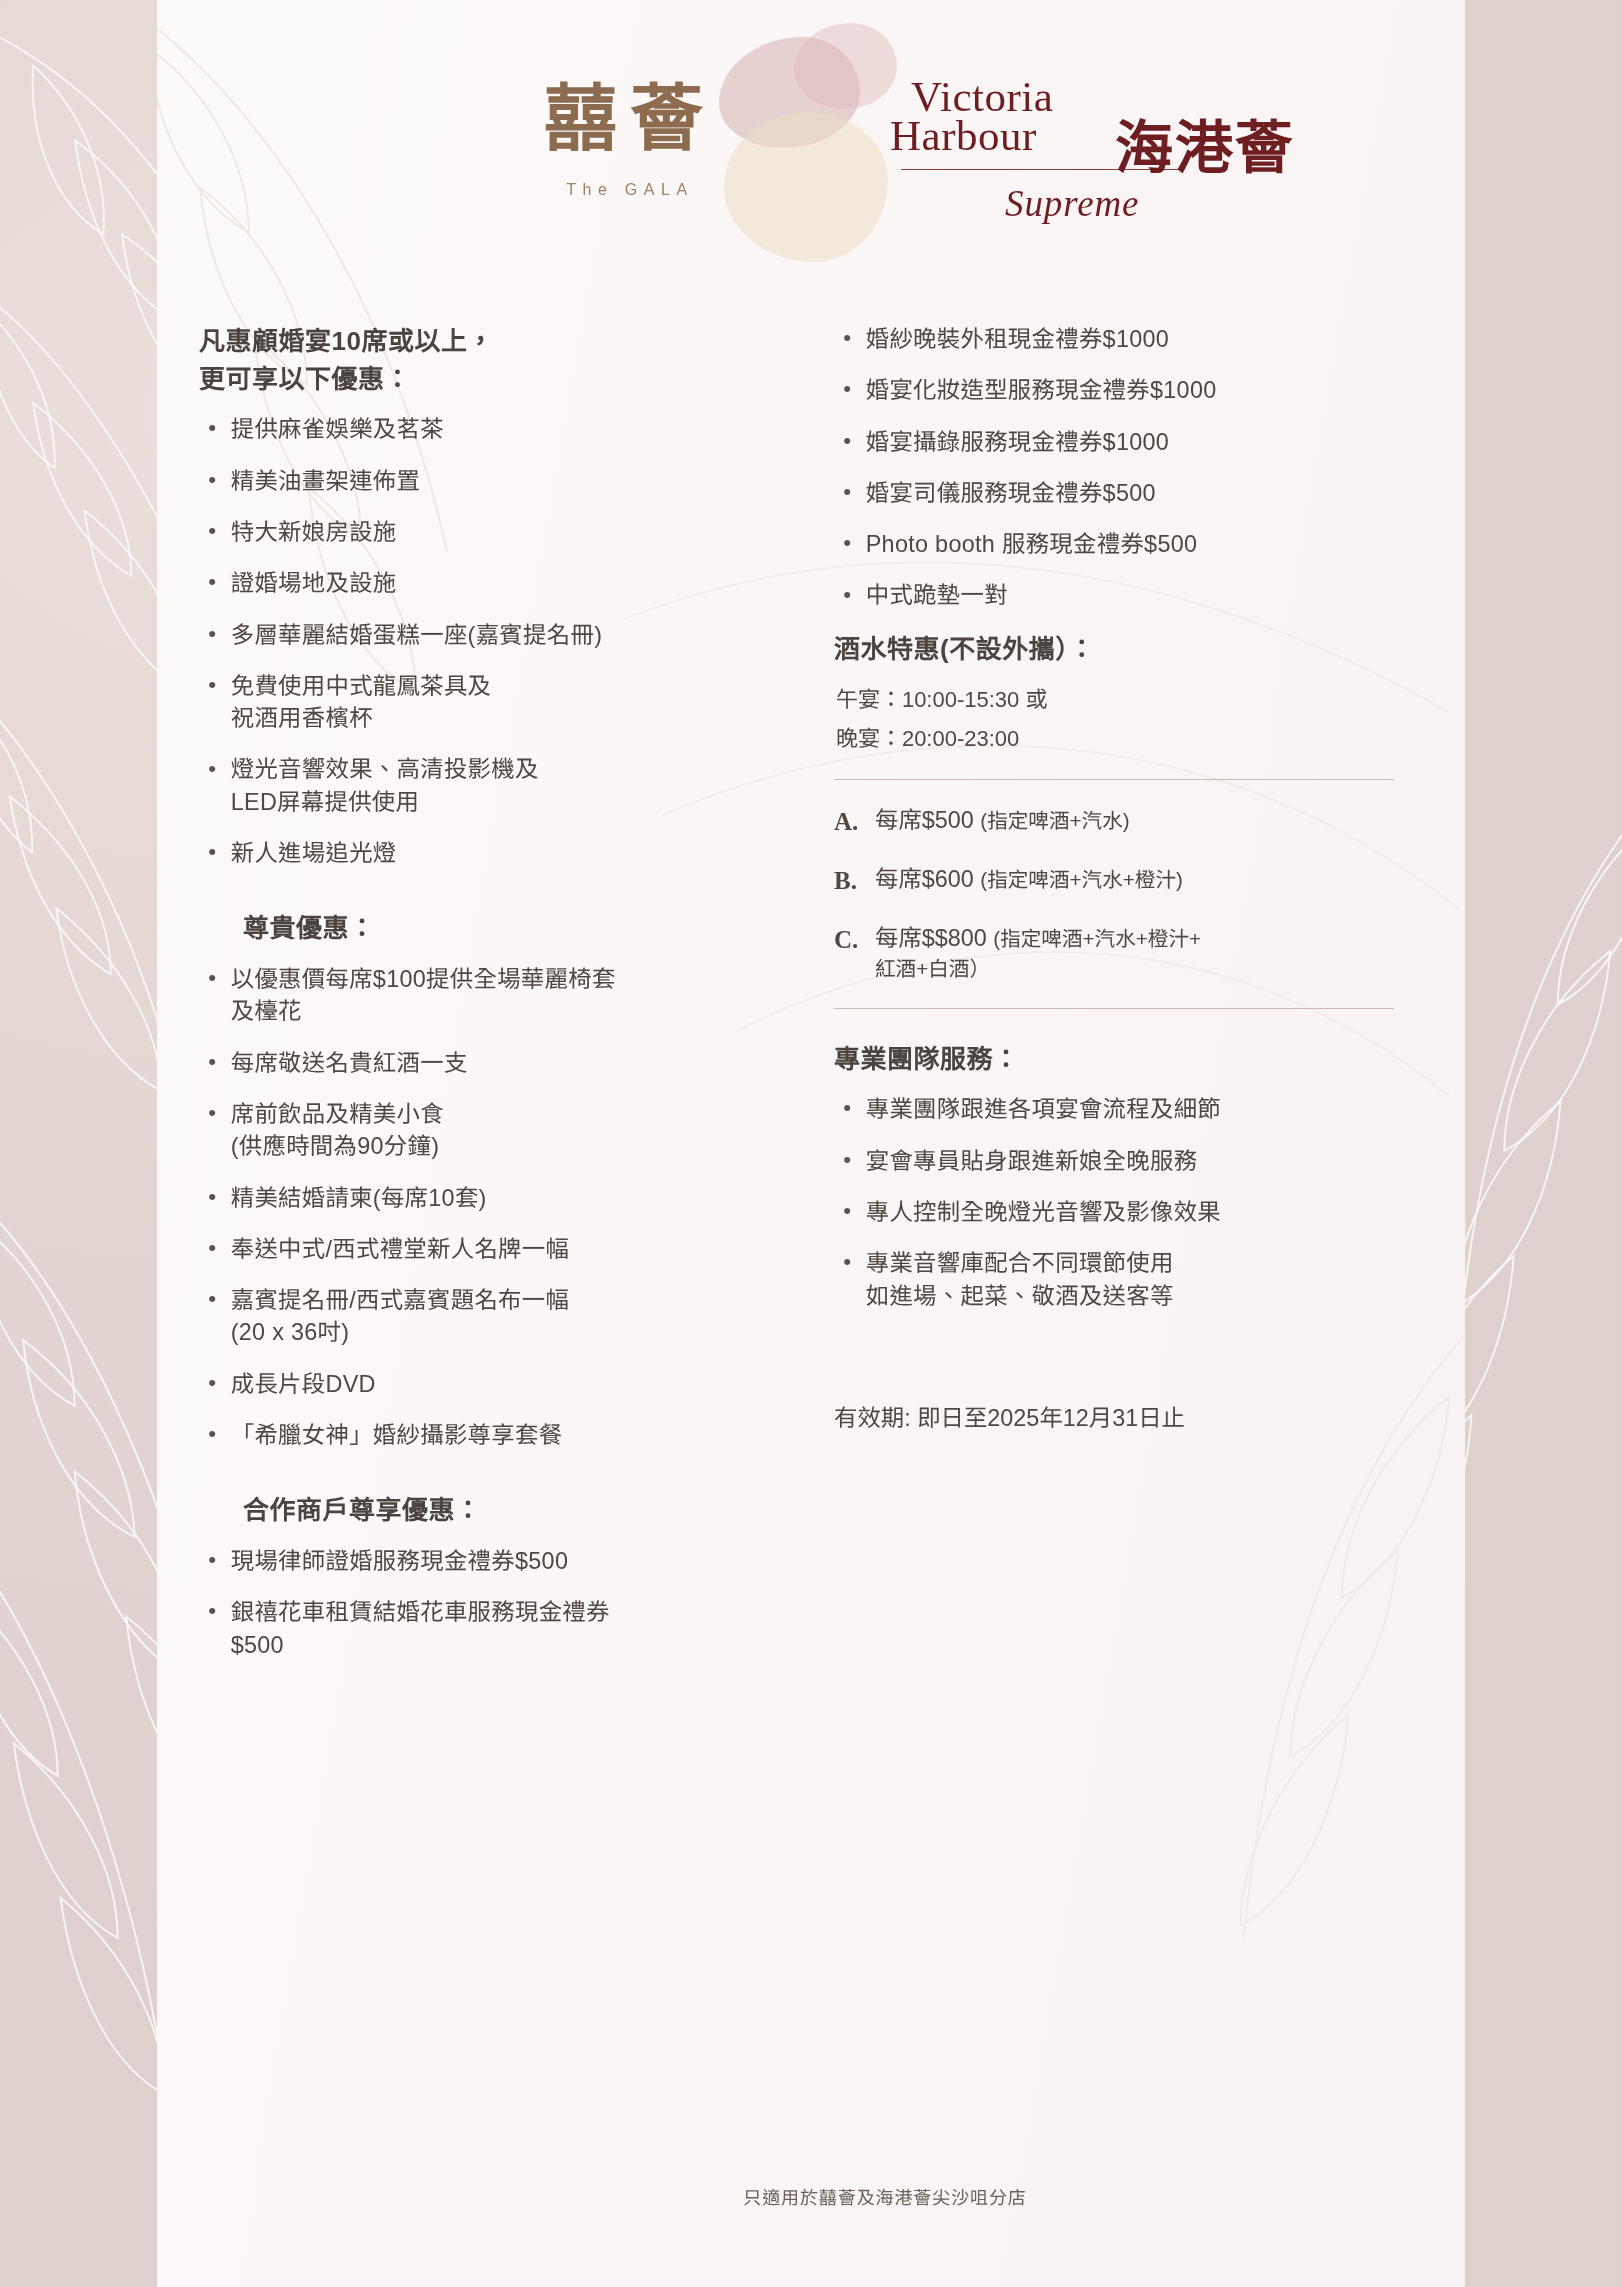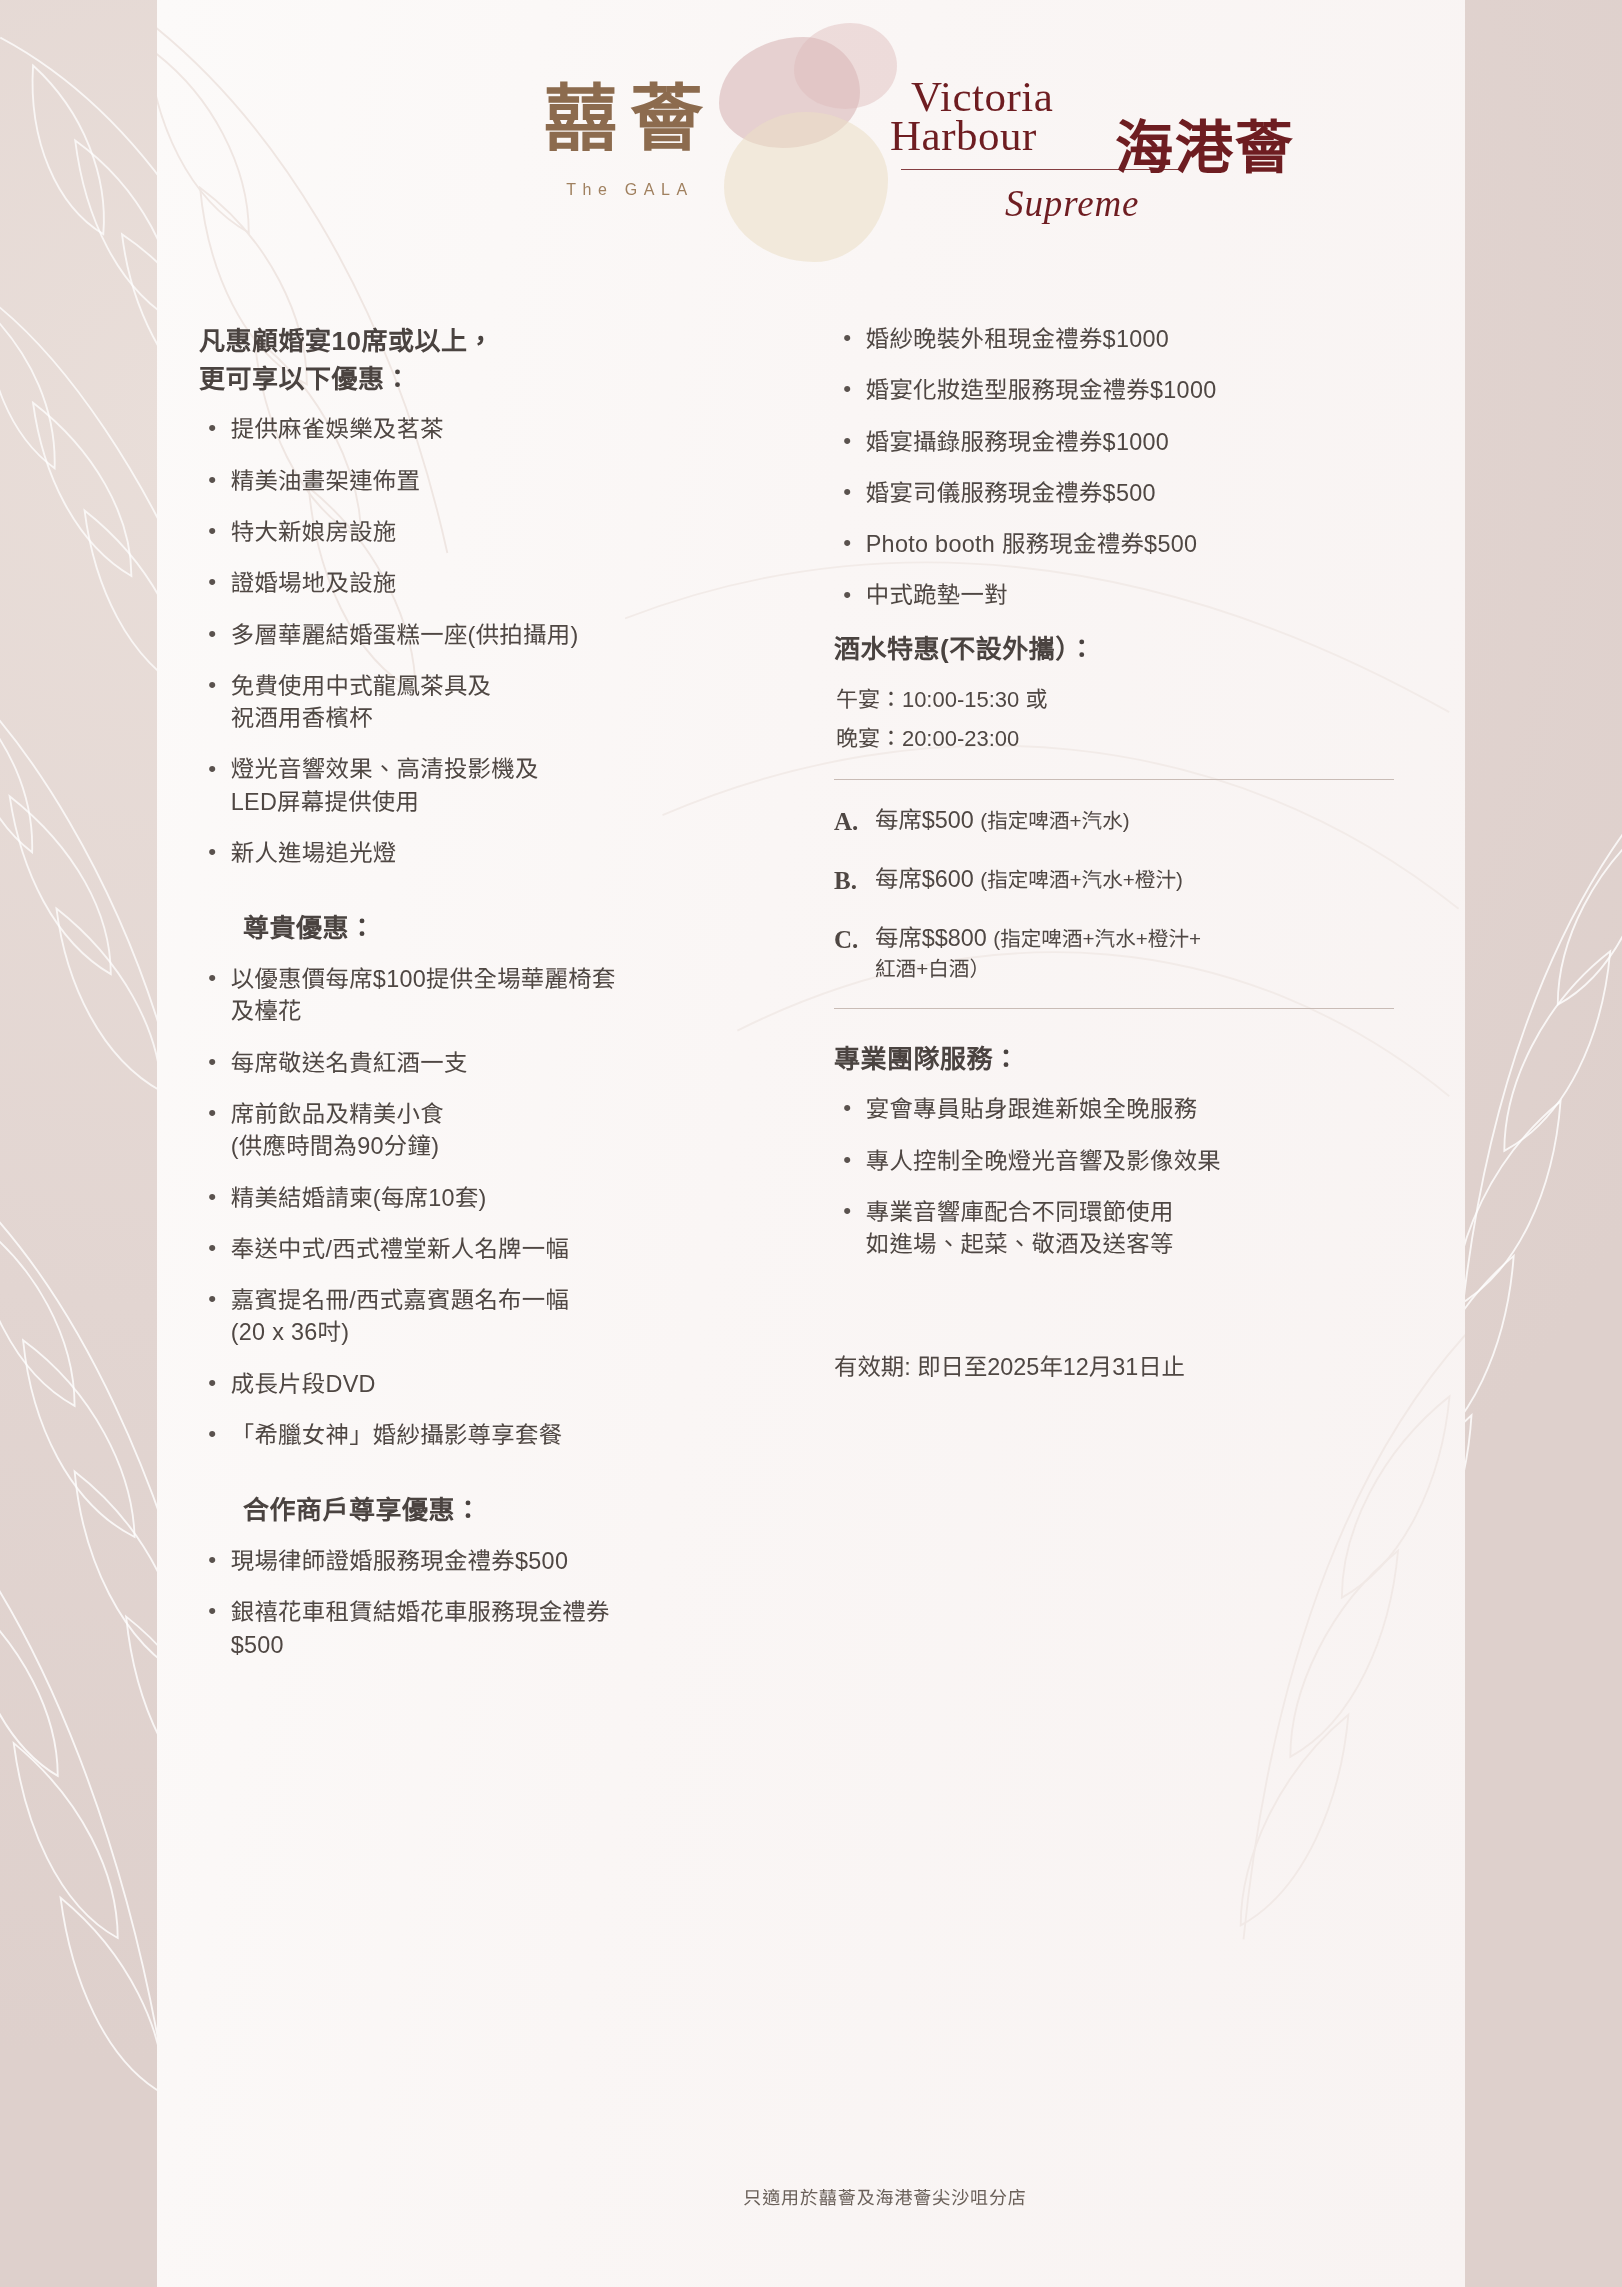--- a/index.html
+++ b/index.html
@@ -345,21 +345,21 @@
   <div class="col col-left">
     <h2 class="sec" id="l-t1">
         <div>凡惠顧婚宴10席或以上，</div>
         <div>更可享以下優惠：</div>
       </h2>
     <ul class="bullets" id="l-list1">
         <li><span>提供麻雀娛樂及茗茶</span></li>
         <li><span>精美油畫架連佈置</span></li>
         <li><span>特大新娘房設施</span></li>
         <li><span>證婚場地及設施</span></li>
-        <li><span>多層華麗結婚蛋糕一座(供拍攝用)</span></li>
+        <li><span>多層華麗結婚蛋糕一座(嘉賓提名冊)</span></li>
         <li><span>免費使用中式龍鳳茶具及</span><span class="l2">祝酒用香檳杯</span></li>
         <li><span>燈光音響效果、高清投影機及</span><span class="l2">LED屏幕提供使用</span></li>
         <li><span>新人進場追光燈</span></li>
       </ul>
 
     <h2 class="sec block2">尊貴優惠：</h2>
     <ul class="bullets" id="l-list2">
         <li><span>以優惠價每席$100提供全場華麗椅套</span><span class="l2">及檯花</span></li>
         <li><span>每席敬送名貴紅酒一支</span></li>
         <li><span>席前飲品及精美小食</span><span class="l2">(供應時間為90分鐘)</span></li>
@@ -403,20 +403,21 @@
         </div>
         <div class="drink-row">
           <div class="lab">C.</div>
           <div class="txt"><span>每席$$800 </span><span class="small">(指定啤酒+汽水+橙汁+</span><span class="small cont">紅酒+白酒）</span></div>
         </div>
       </div>
     <hr class="hr">
 
     <h2 class="sec" style="margin-top:32px">專業團隊服務：</h2>
     <ul class="bullets" id="r-list2">
+        <li><span>專業團隊跟進各項宴會流程及細節</span></li>
         <li><span>宴會專員貼身跟進新娘全晚服務</span></li>
         <li><span>專人控制全晚燈光音響及影像效果</span></li>
         <li><span>專業音響庫配合不同環節使用</span><span class="l2">如進場、起菜、敬酒及送客等</span></li>
       </ul>
 
     <p class="valid">有效期: 即日至2025年12月31日止</p>
   </div>
 
   <div class="footer">只適用於囍薈及海港薈尖沙咀分店</div>
 </div>

